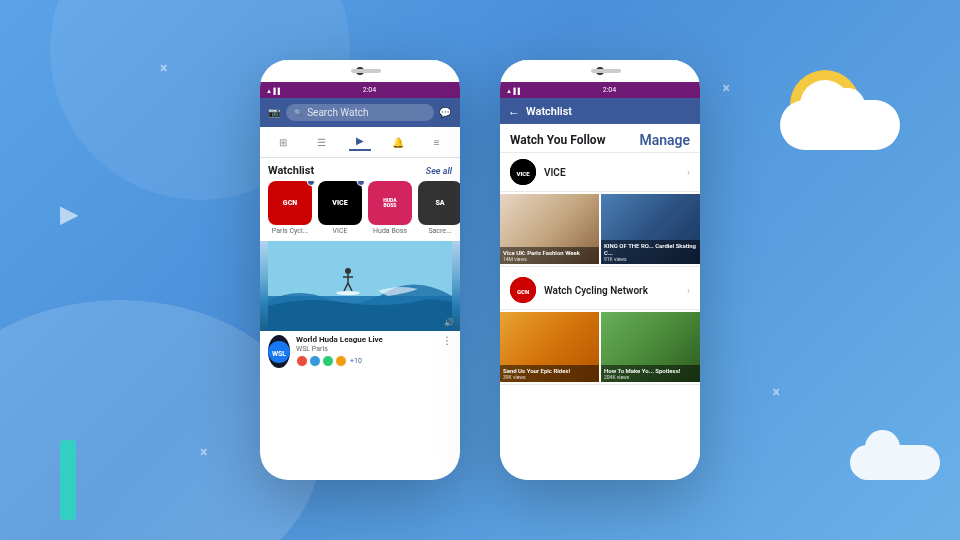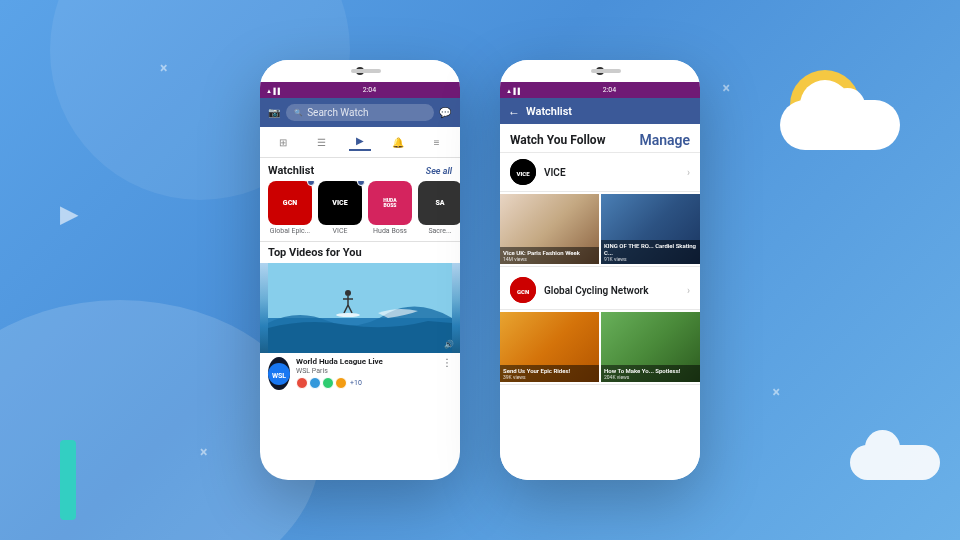--- a/index.html
+++ b/index.html
@@ -615,21 +615,21 @@
       <span class="section-title">Watchlist</span>
       <span class="see-all">See all</span>
     </div>
 
     <div class="watchlist-scroll">
       <div class="watchlist-item">
         <div class="watchlist-thumb gcn-thumb">
           <div class="unread-dot"></div>
           <span style="font-size:7px; font-weight:900; color:white;">GCN</span>
         </div>
-        <span class="watchlist-label">Global Epic...</span>
+        <span class="watchlist-label">Paris Cycl...</span>
       </div>
       <div class="watchlist-item">
         <div class="watchlist-thumb vice-thumb">
           <div class="unread-dot"></div>
           <span style="font-size:7px; font-weight:900; color:white;">VICE</span>
         </div>
         <span class="watchlist-label">VICE</span>
       </div>
       <div class="watchlist-item">
         <div class="watchlist-thumb huda-thumb">
@@ -638,21 +638,20 @@
         <span class="watchlist-label">Huda Boss</span>
       </div>
       <div class="watchlist-item">
         <div class="watchlist-thumb sa-thumb">
           <span style="font-size:7px; font-weight:900; color:white;">SA</span>
         </div>
         <span class="watchlist-label">Sacre...</span>
       </div>
     </div>
 
-    <div class="top-videos-title">Top Videos for You</div>
 
     <div class="video-card">
       <div class="video-thumb">
 
         <svg width="184" height="90" viewBox="0 0 184 90">
 
           <rect width="184" height="60" fill="#87ceeb"></rect>
 
           <rect y="55" width="184" height="35" fill="#2980b9"></rect>
 
@@ -750,21 +749,21 @@
       </div>
 
       <div class="page-section">
         <div class="page-row">
           <div class="page-logo gcn-logo">
             <svg width="26" height="26" viewBox="0 0 26 26">
               <circle cx="13" cy="13" r="13" fill="#cc0000"></circle>
               <text x="13" y="17" text-anchor="middle" fill="white" font-size="6" font-weight="900">GCN</text>
             </svg>
           </div>
-          <span class="page-name">Global Cycling Network</span>
+          <span class="page-name">Watch Cycling Network</span>
           <span class="chevron">›</span>
         </div>
 
         <div class="videos-grid">
           <div class="grid-video">
             <div class="video3-bg"></div>
             <div class="grid-video-label">
               <div class="grid-video-title">Send Us Your Epic Rides!</div>
               <div class="grid-video-views">39K views</div>
             </div>

